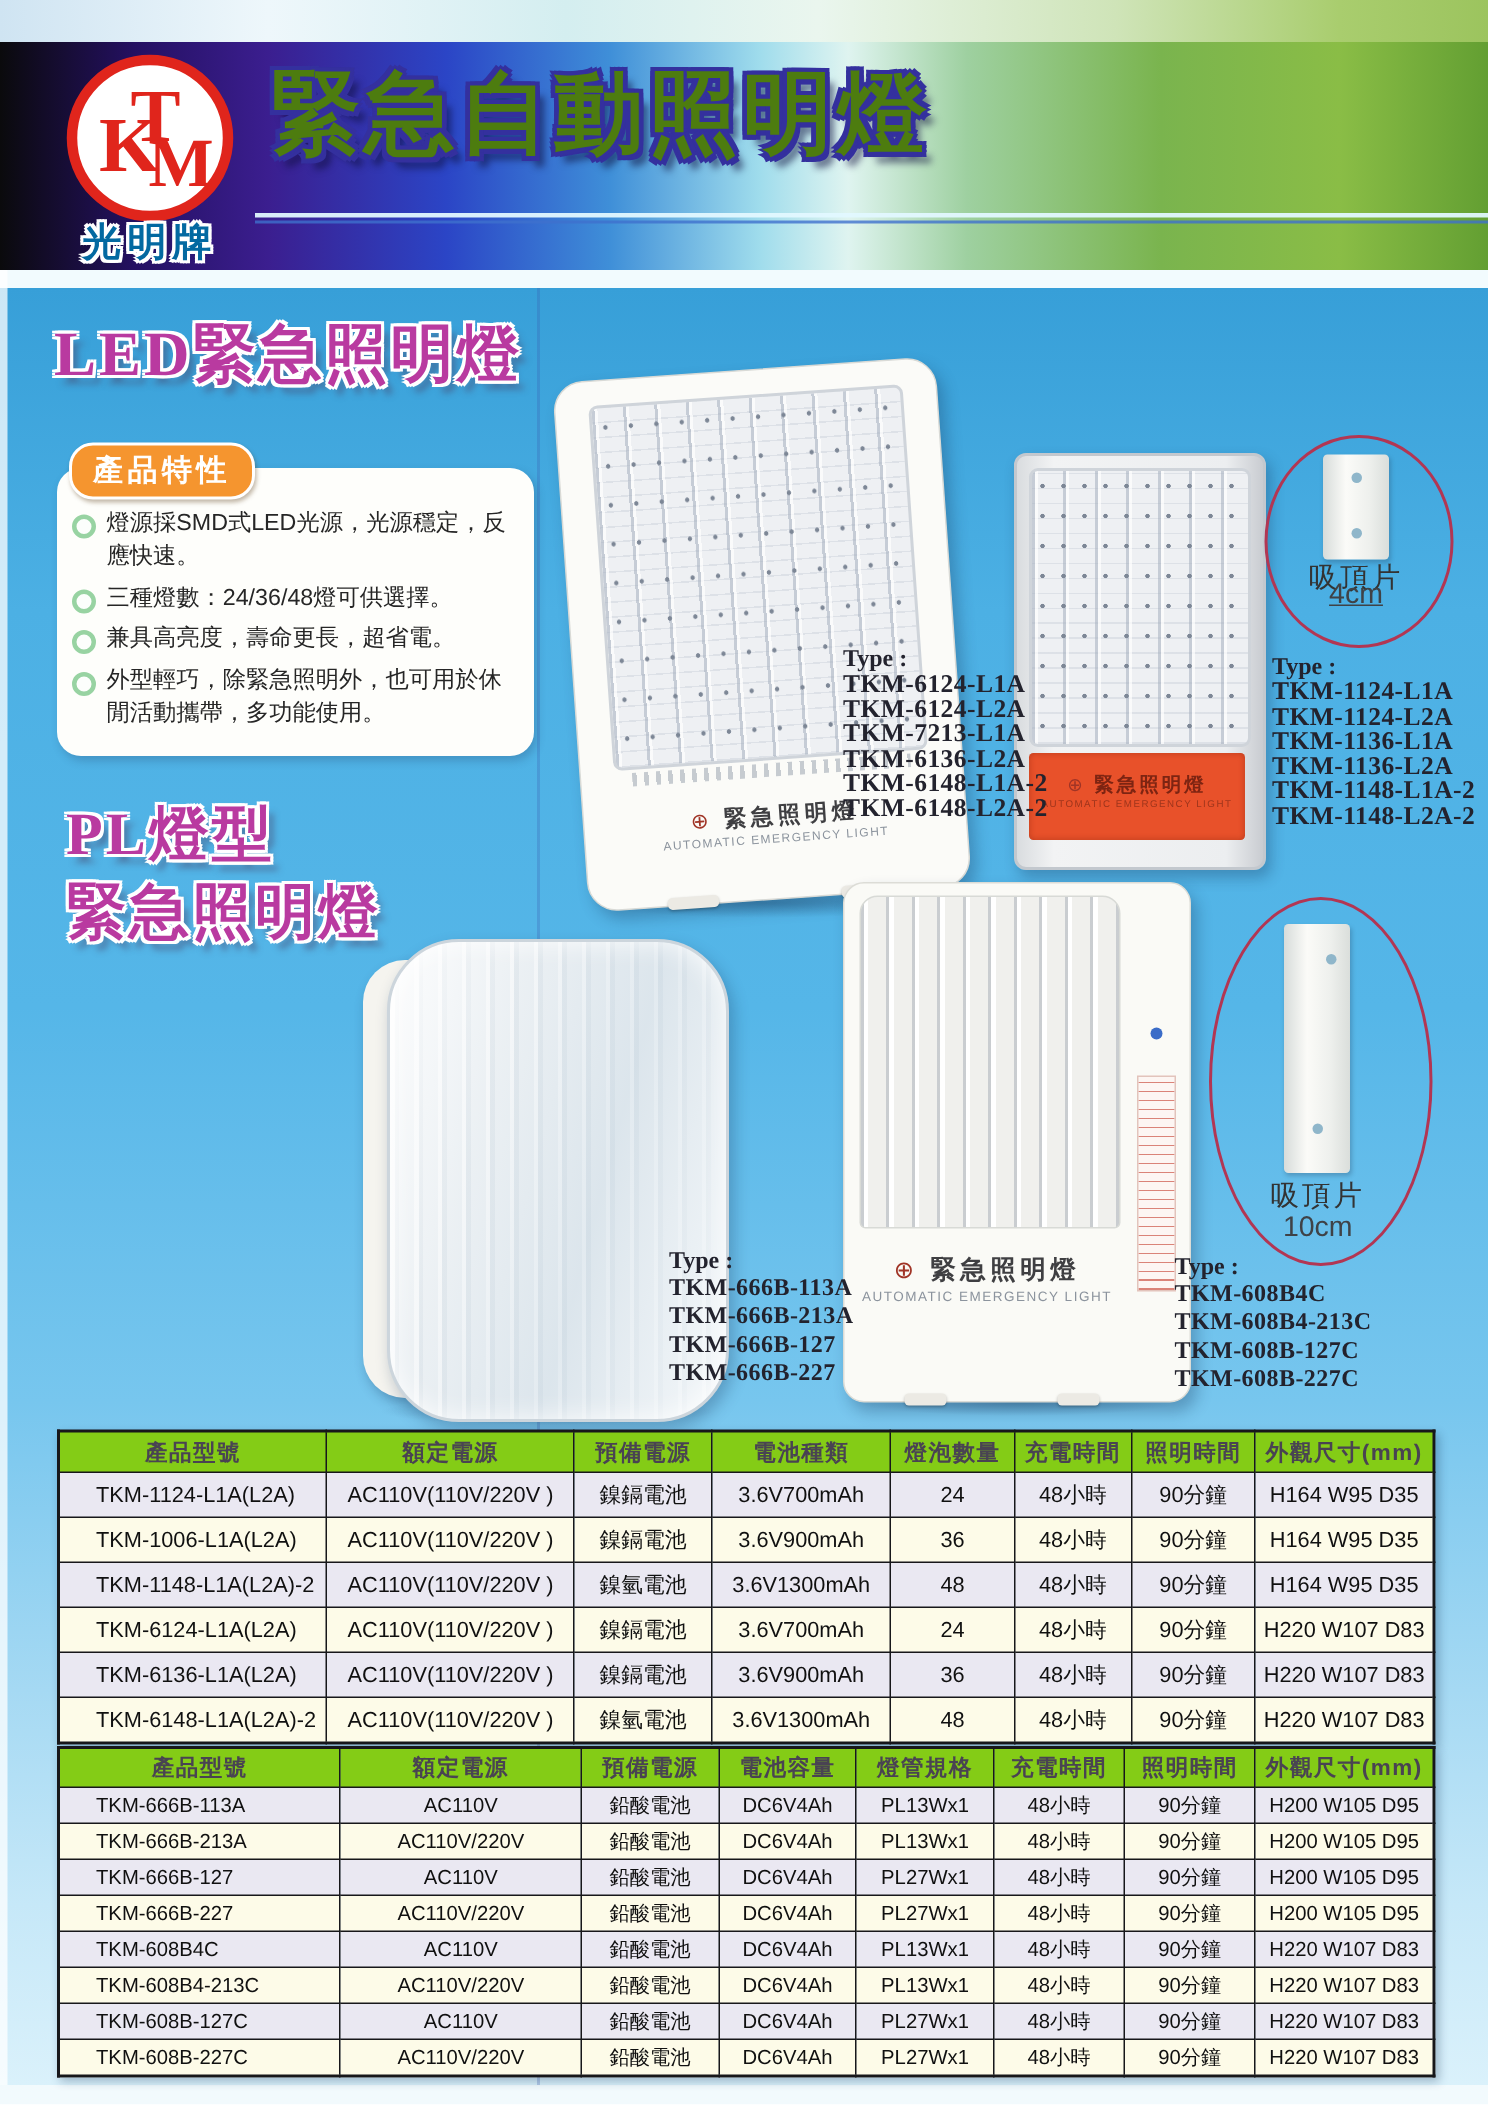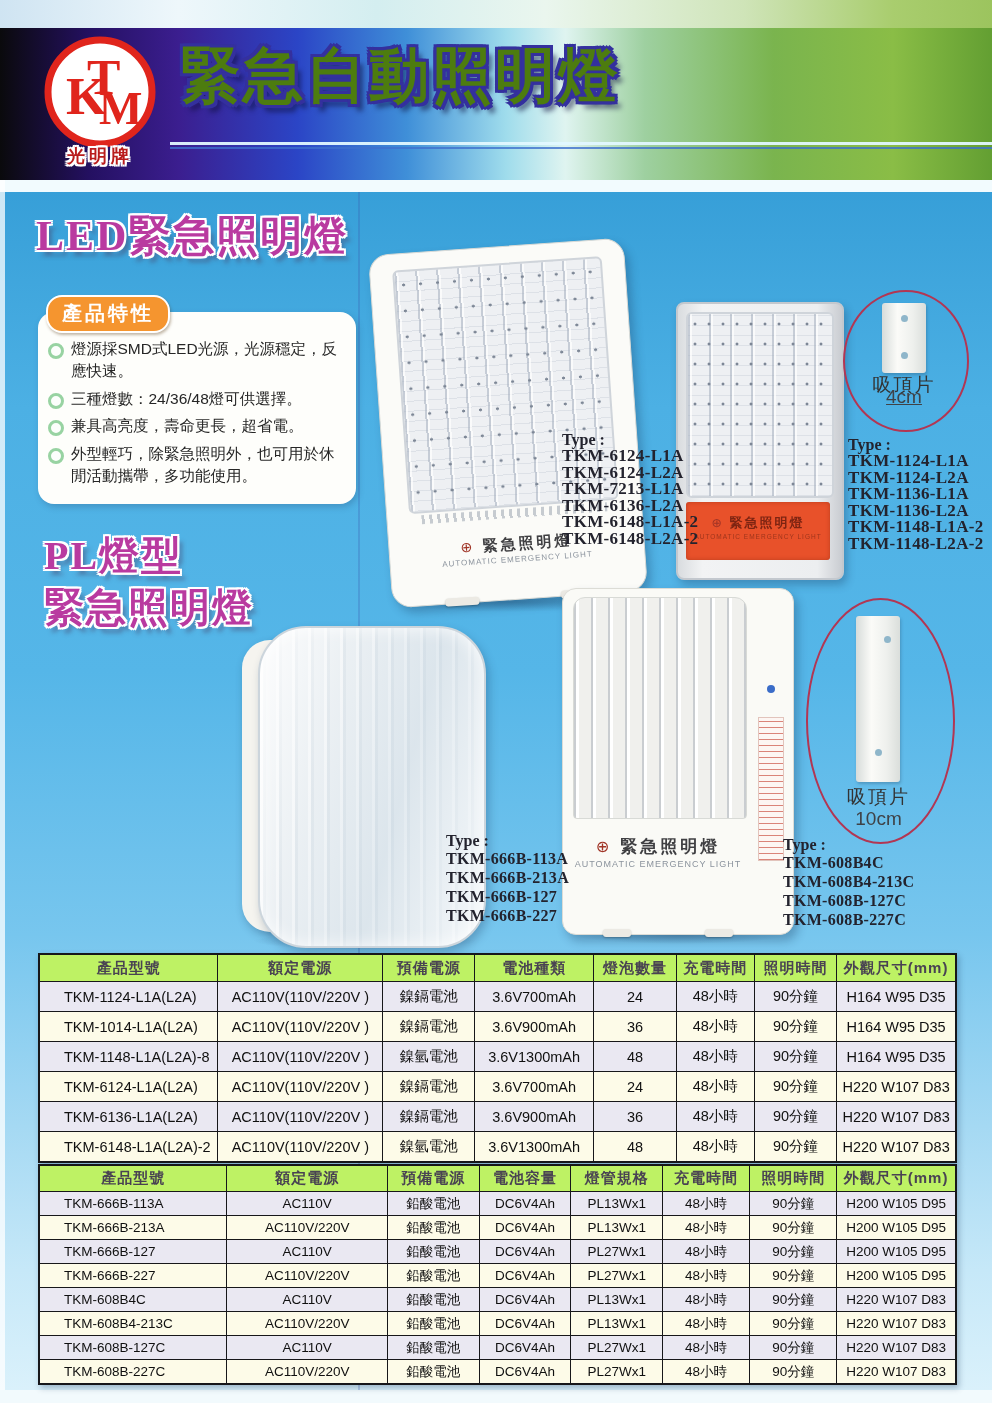--- a/index.html
+++ b/index.html
@@ -9,21 +9,21 @@
   
   .top-strip{position:absolute;left:0;top:0;width:992px;height:28px;
     background:linear-gradient(90deg,#cfe4f2 0%,#eef7fb 18%,#d4eef0 38%,#eaf6ee 55%,#cfe4b8 75%,#a9cd6e 90%,#9cc45e 100%);}
   .band{position:absolute;left:0;top:28px;width:992px;height:152px;
     background:linear-gradient(90deg,#0a0a0c 0%,#241061 9%,#3b1e8f 18%,#2b45c6 30%,#3f8fd8 41%,#9fdcec 51%,#dff4f0 57%,#9ed0a0 65%,#7ab44e 78%,#8abd46 90%,#639f32 100%);
     border-bottom:3px solid #5c2a86;}
   .hline1{position:absolute;left:170px;top:114px;width:822px;height:3px;background:rgba(226,248,255,.95);}
   .hline2{position:absolute;left:170px;top:119px;width:822px;height:2px;background:rgba(62,112,205,.8);}
   .logo-circle{position:absolute;left:44px;top:36px;width:112px;height:112px;}
   .brand-name{position:absolute;left:28px;top:144px;width:144px;text-align:center;
-    font-size:18px;font-weight:bold;color:#b91c1c;letter-spacing:4px;
+    font-size:26px;font-weight:bold;color:#0369a1;letter-spacing:4px;
     text-shadow:-2px -2px 0 #fff,0 -2px 0 #fff,2px -2px 0 #fff,-2px 0 0 #fff,2px 0 0 #fff,-2px 2px 0 #fff,0 2px 0 #fff,2px 2px 0 #fff;}
   .page-title{position:absolute;left:180px;top:36px;font-size:60px;font-weight:bold;color:#4d7c0f;letter-spacing:3px;
     text-shadow:-3px -3px 0 #34309e,0 -3px 0 #34309e,3px -3px 0 #34309e,-3px 0 0 #34309e,3px 0 0 #34309e,-3px 3px 0 #34309e,0 3px 0 #34309e,3px 3px 0 #34309e,6px 7px 5px rgba(15,15,60,.55);}
   .page-subtitle{position:absolute;left:172px;top:124px;font-size:35px;font-weight:bold;font-style:italic;color:#fff;letter-spacing:1px;
     text-shadow:-2px -2px 0 #121212,0 -2px 0 #121212,2px -2px 0 #121212,-2px 0 0 #121212,2px 0 0 #121212,-2px 2px 0 #121212,0 2px 0 #121212,2px 2px 0 #121212,4px 5px 3px rgba(0,0,0,.45);}
   .white-strip{position:absolute;left:0;top:180px;width:992px;height:12px;background:#f2fbfe;}
 
   
   .body-bg{position:absolute;left:0;top:192px;width:992px;height:1198px;
     background:linear-gradient(180deg,#379fd8 0%,#4cb0e4 18%,#55b6e8 40%,#77c6ee 62%,#a5d9f3 78%,#c6e8f8 90%,#daf1fb 100%);}
@@ -111,21 +111,21 @@
   .p4-sticker{position:absolute;right:9px;top:128px;width:24px;height:142px;background:#fdf6f3;border:1px solid #e2c4bc;
     background-image:repeating-linear-gradient(0deg,rgba(200,70,55,.65) 0 1px,rgba(0,0,0,0) 1px 6px);}
   .p4-dot{position:absolute;right:18px;top:96px;width:8px;height:8px;border-radius:50%;background:#3a6cc8;}
   .p4 .dev-label{top:246px;width:190px;}
   .p4 .dev-cn{font-size:17px;}
   .p4 .dev-en{font-size:9px;}
 
   
   .spec-table{position:absolute;left:38px;width:919px;border-collapse:collapse;table-layout:fixed;
     border:2px solid #17171a;box-shadow:2px 3px 6px rgba(20,50,85,.3);}
-  .spec-table th{background:#bef264;color:#494352;font-weight:bold;font-size:15px;border:1px solid #17171a;
+  .spec-table th{background:#84cc16;color:#494352;font-weight:bold;font-size:15px;border:1px solid #17171a;
     padding:3px 1px;letter-spacing:1px;}
   .spec-table td{border:1px solid #17171a;font-size:14.5px;color:#101010;text-align:center;padding:1px 2px;}
   .spec-table tbody tr:nth-child(odd) td{background:#eae8f2;}
   .spec-table tbody tr:nth-child(even) td{background:#fdfbe8;}
   .spec-table td:first-child{text-align:left;padding-left:24px;}
   .t1{top:953px;}
   .t1 th{height:20px;}
   .t1 td{height:27px;}
   .t2{top:1164px;}
   .t2 th{height:18px;}
@@ -314,31 +314,31 @@
           <td>TKM-1124-L1A(L2A)</td>
           <td>AC110V(110V/220V )</td>
           <td>鎳鎘電池</td>
           <td>3.6V700mAh</td>
           <td>24</td>
           <td>48小時</td>
           <td>90分鐘</td>
           <td>H164 W95 D35</td>
         </tr>
         <tr>
-          <td>TKM-1014-L1A(L2A)</td>
+          <td>TKM-1006-L1A(L2A)</td>
           <td>AC110V(110V/220V )</td>
           <td>鎳鎘電池</td>
           <td>3.6V900mAh</td>
           <td>36</td>
           <td>48小時</td>
           <td>90分鐘</td>
           <td>H164 W95 D35</td>
         </tr>
         <tr>
-          <td>TKM-1148-L1A(L2A)-8</td>
+          <td>TKM-1148-L1A(L2A)-2</td>
           <td>AC110V(110V/220V )</td>
           <td>鎳氫電池</td>
           <td>3.6V1300mAh</td>
           <td>48</td>
           <td>48小時</td>
           <td>90分鐘</td>
           <td>H164 W95 D35</td>
         </tr>
         <tr>
           <td>TKM-6124-L1A(L2A)</td>

